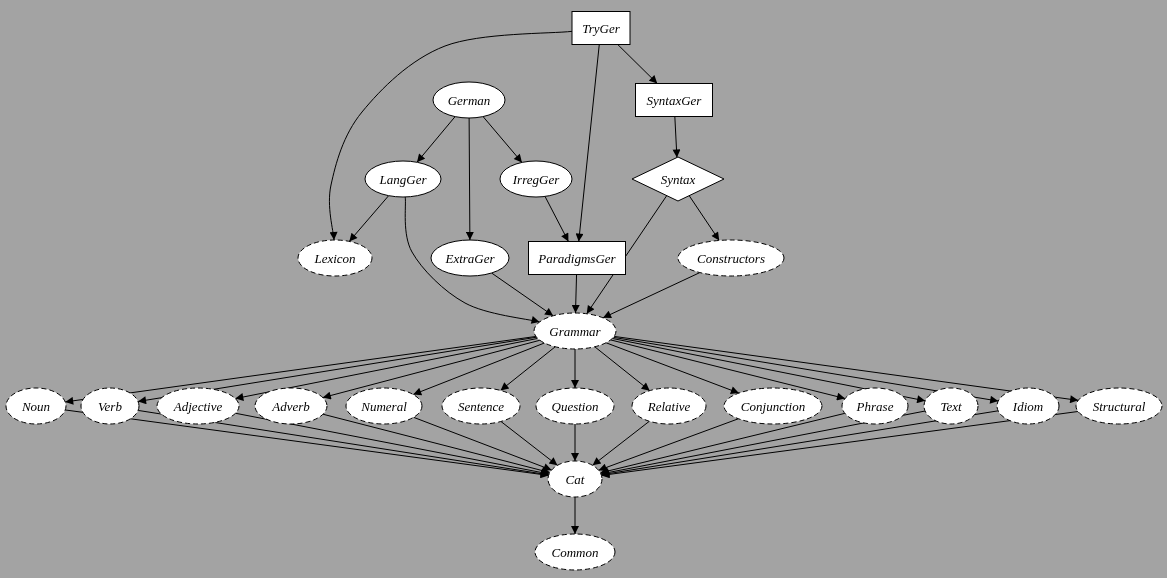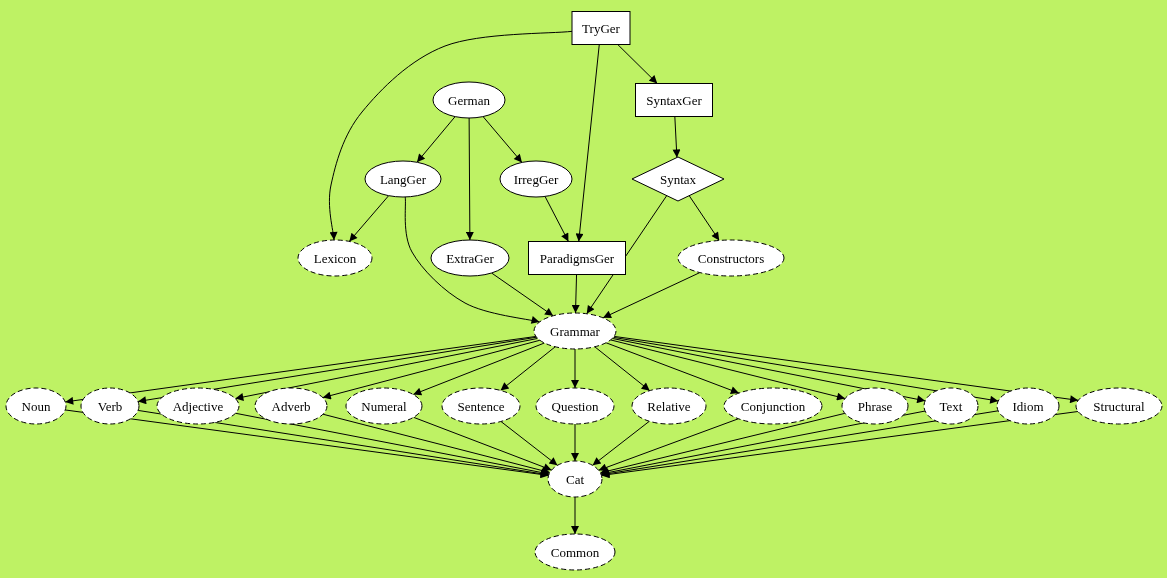--- a/index.html
+++ b/index.html
@@ -1,16 +1,16 @@
 <!DOCTYPE html>
 <html><head>
 <meta charset="utf-8">
 <style>
   html, body { margin: 0; padding: 0; background: #ffffff; }
-  .canvas { width: 1167px; height: 578px; background: #bef264; position: relative; overflow: hidden; }
+  .canvas { width: 1167px; height: 578px; background: #a3a3a3; position: relative; overflow: hidden; font-style: italic; }
   svg { display: block; }
   .node-label {
     font-family: "Liberation Serif", "DejaVu Serif", serif;
     font-size: 13px;
     fill: #000000;
   }
 </style>
 </head>
 <body>
 

